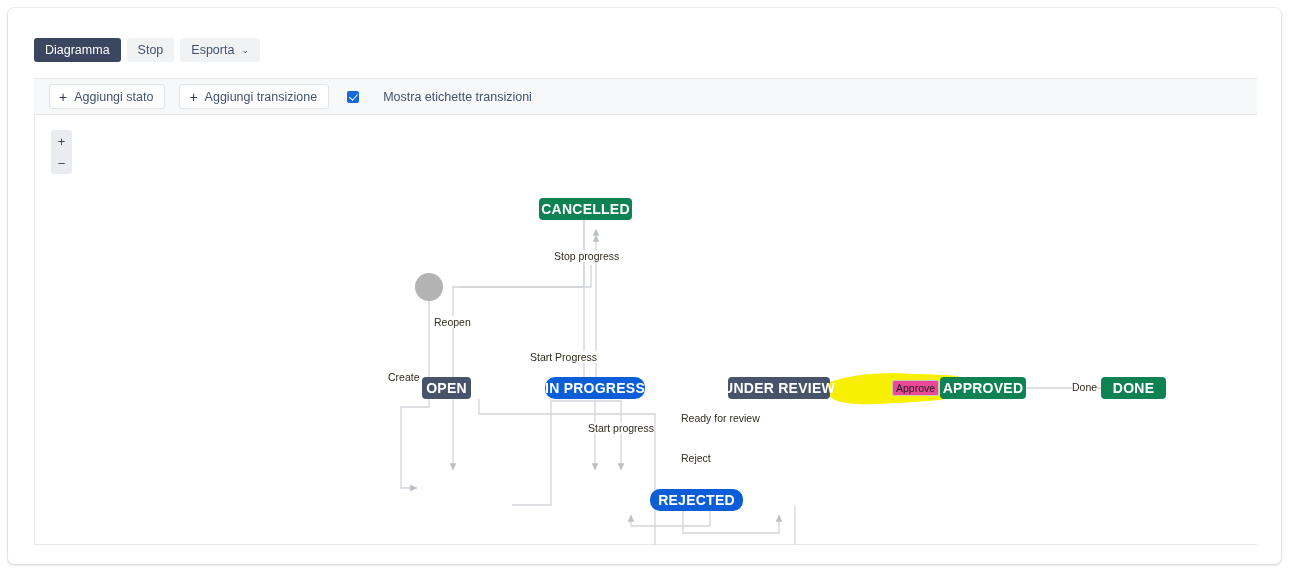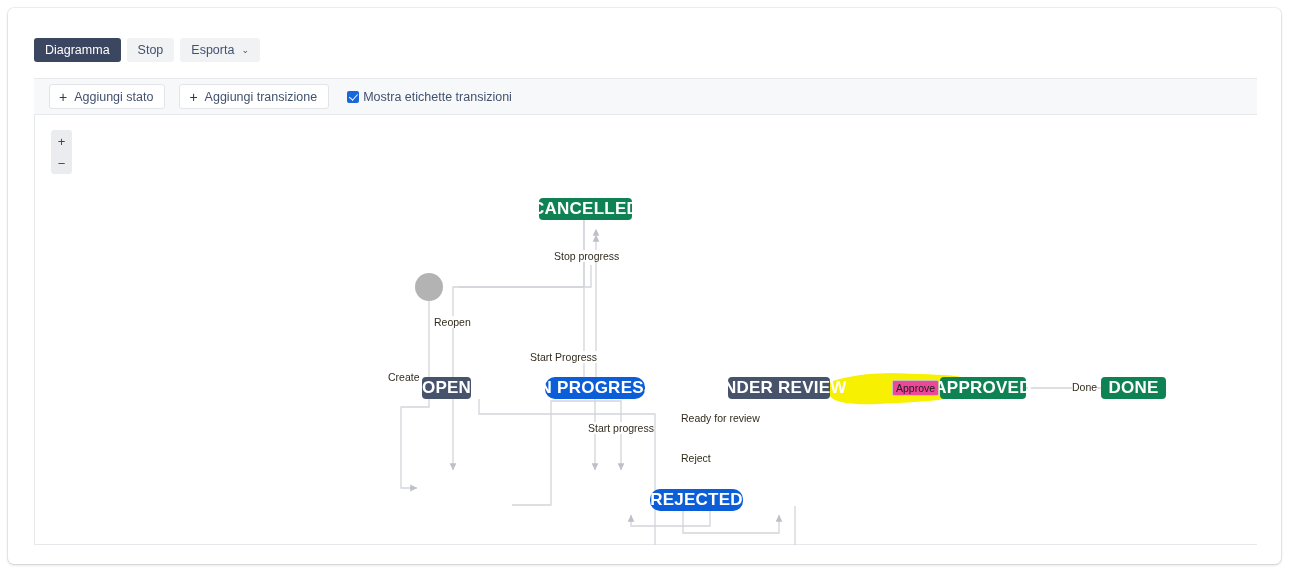--- a/index.html
+++ b/index.html
@@ -75,21 +75,21 @@
     cursor: pointer;
     white-space: nowrap;
   }
   .tbtn .plus {
     font-size: 14px;
     line-height: 1;
     color: #2f3a4f;
     font-weight: 400;
   }
   .cbwrap {
-    display: flex; align-items: center; gap: 4px;
+    display: flex; align-items: center; gap: 24px;
     font-size: 12.5px;
     color: #42526e;
     cursor: pointer;
     margin-left: 4px;
   }
   .cbox {
     width: 12px; height: 12px;
     border-radius: 2px;
     background: #1868db;
     position: relative;
@@ -145,21 +145,21 @@
     text-align: center;
   }
 
   
   .node {
     position: absolute;
     display: flex;
     align-items: center;
     justify-content: center;
     border-radius: 4px;
-    font-size: 17px;
+    font-size: 14px;
     font-weight: bold;
     letter-spacing: .25px;
     color: #ffffff;
     z-index: 4;
     cursor: pointer;
     white-space: nowrap;
   }
   .node.slate  { background: #46536b; }
   .node.blue   { background: #0b5ed7; border-radius: 10px; }
   .node.green  { background: #0f8254; }

